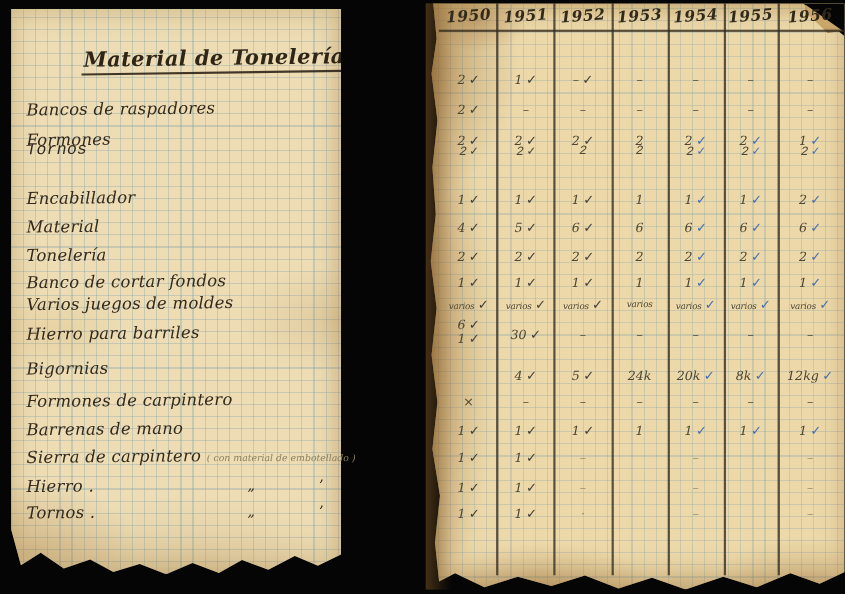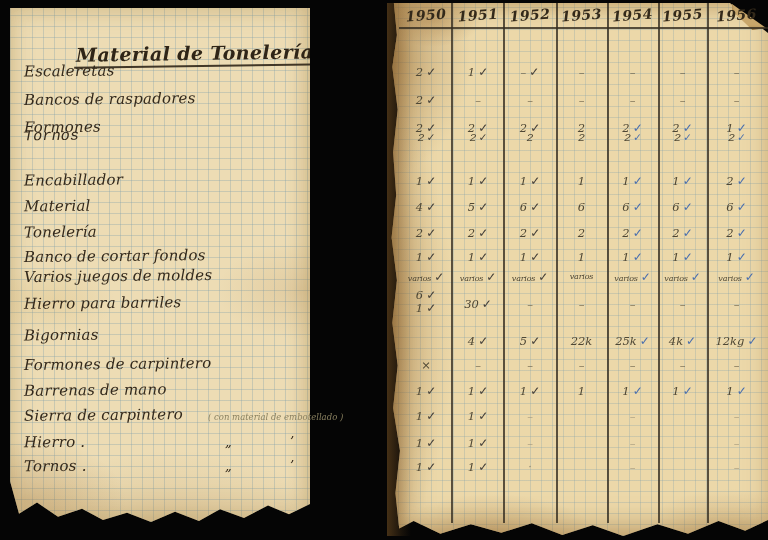--- a/index.html
+++ b/index.html
@@ -52,21 +52,21 @@
   .year{position:absolute;top:0;text-align:center;font-style:italic;font-weight:bold;
     font-size:14px;color:#33291a;transform:rotate(-4deg);letter-spacing:.5px;}
   .year-underline{position:absolute;left:399px;top:27px;width:369px;height:2px;
     background:rgba(50,42,30,.8);}
   .vline{position:absolute;top:3px;width:2px;height:520px;background:rgba(52,45,33,.8);}
   .rows-layer{position:absolute;left:0;top:0;width:768px;height:540px;}
   .row{position:absolute;left:0;width:768px;height:24px;}
   .row .label{position:absolute;left:24px;top:0;font-style:italic;font-size:15px;color:#33291c;
     white-space:nowrap;transform:rotate(-0.6deg);letter-spacing:.2px;}
   .row .note{position:absolute;left:188px;top:6px;font-size:8.5px;color:#8a8160;
-    font-style:italic;white-space:nowrap;margin-left:20px;}
+    font-style:italic;white-space:nowrap;}
   .ditto{position:absolute;top:1px;font-size:13px;color:#33291c;font-style:italic;}
   .cell{position:absolute;top:3px;text-align:center;font-size:11.5px;color:#4e4735;
     font-style:italic;line-height:14px;}
   .cell .chk{font-size:12px;margin-left:3px;color:#45403a;font-style:normal;}
   .cell .chk.b{color:#4a6fae;}
   .cell .val.f{color:#968e75;}
   .cell.small{font-size:8px;letter-spacing:-.2px;}
   .cell.stack{top:-5px;line-height:13px;}
 </style>
 </head>
@@ -100,21 +100,20 @@
       <div class="vline" style="left: 451px;"></div>
       <div class="vline" style="left: 503px;"></div>
       <div class="vline" style="left: 556px;"></div>
       <div class="vline" style="left: 607px;"></div>
       <div class="vline" style="left: 658px;"></div>
       <div class="vline" style="left: 707px;"></div>
     </div>
 
   <div class="rows-layer">
       <div class="row" style="top: 62px;">
-        <span class="label">Escaleretas</span>
         <div class="cell" style="left: 400px; width: 52px;"><span class="val">2</span><span class="chk">✓</span></div>
         <div class="cell" style="left: 452px; width: 52px;"><span class="val">1</span><span class="chk">✓</span></div>
         <div class="cell" style="left: 504px; width: 52px;"><span class="val">–</span><span class="chk">✓</span></div>
         <div class="cell" style="left: 556px; width: 51px;"><span class="val">–</span></div>
         <div class="cell" style="left: 607px; width: 51px;"><span class="val">–</span></div>
         <div class="cell" style="left: 658px; width: 49px;"><span class="val">–</span></div>
         <div class="cell" style="left: 707px; width: 59px;"><span class="val">–</span></div>
       </div>
       <div class="row" style="top: 90px;">
         <span class="label">Bancos de raspadores</span>
@@ -206,23 +205,23 @@
         <div class="cell" style="left: 504px; width: 52px;"><span class="val">–</span></div>
         <div class="cell" style="left: 556px; width: 51px;"><span class="val">–</span></div>
         <div class="cell" style="left: 607px; width: 51px;"><span class="val">–</span></div>
         <div class="cell" style="left: 658px; width: 49px;"><span class="val">–</span></div>
         <div class="cell" style="left: 707px; width: 59px;"><span class="val">–</span></div>
       </div>
       <div class="row" style="top: 326px;">
         <span class="label">Bigornias</span>
         <div class="cell" style="left: 452px; width: 52px; top: 8px;"><span class="val">4</span><span class="chk">✓</span></div>
         <div class="cell" style="left: 504px; width: 52px; top: 8px;"><span class="val">5</span><span class="chk">✓</span></div>
-        <div class="cell" style="left: 556px; width: 51px; top: 8px;"><span class="val">22k</span></div>
-        <div class="cell" style="left: 607px; width: 51px; top: 8px;"><span class="val">25k</span><span class="chk b">✓</span></div>
-        <div class="cell" style="left: 658px; width: 49px; top: 8px;"><span class="val">4k</span><span class="chk b">✓</span></div>
+        <div class="cell" style="left: 556px; width: 51px; top: 8px;"><span class="val">24k</span></div>
+        <div class="cell" style="left: 607px; width: 51px; top: 8px;"><span class="val">20k</span><span class="chk b">✓</span></div>
+        <div class="cell" style="left: 658px; width: 49px; top: 8px;"><span class="val">8k</span><span class="chk b">✓</span></div>
         <div class="cell" style="left: 707px; width: 59px; top: 8px;"><span class="val">12kg</span><span class="chk b">✓</span></div>
       </div>
       <div class="row" style="top: 355px;">
         <span class="label">Formones de carpintero</span>
         <div class="cell" style="left: 400px; width: 52px;"><span class="val">×</span></div>
         <div class="cell" style="left: 452px; width: 52px;"><span class="val">–</span></div>
         <div class="cell" style="left: 504px; width: 52px;"><span class="val">–</span></div>
         <div class="cell" style="left: 556px; width: 51px;"><span class="val">–</span></div>
         <div class="cell" style="left: 607px; width: 51px;"><span class="val">–</span></div>
         <div class="cell" style="left: 658px; width: 49px;"><span class="val">–</span></div>

